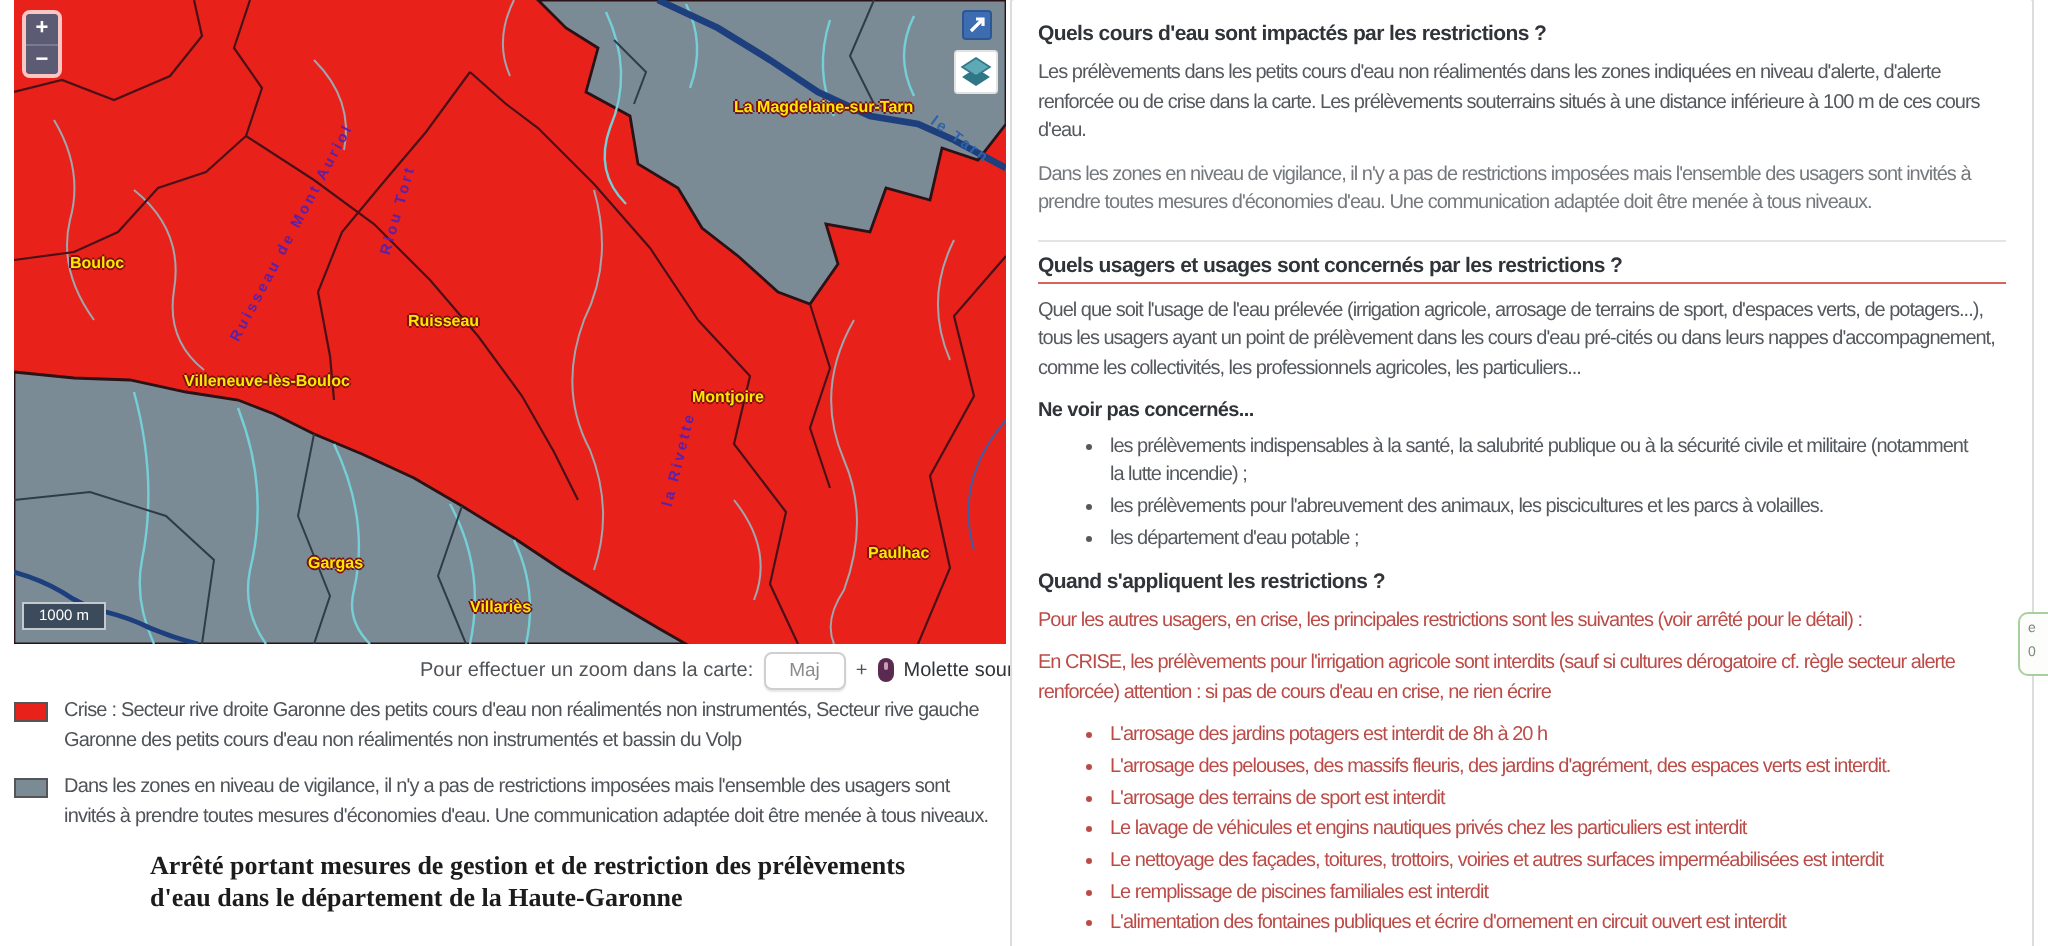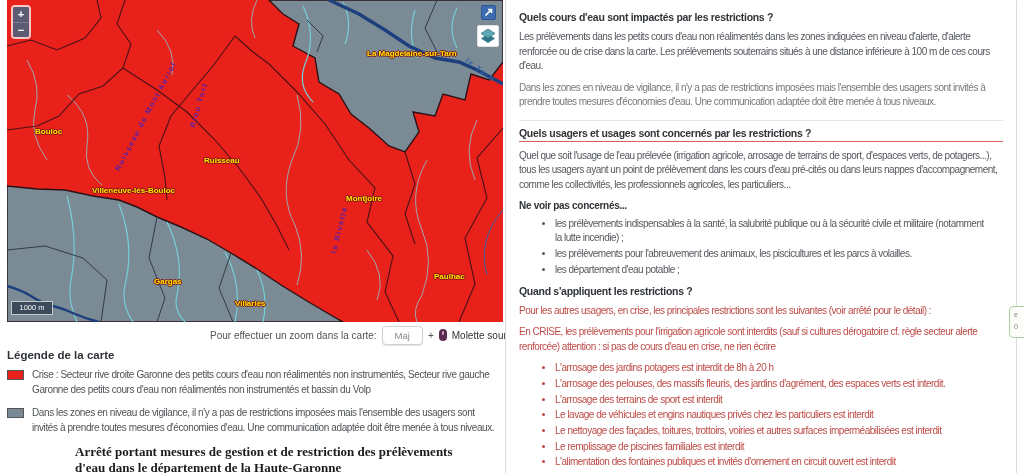--- a/index.html
+++ b/index.html
@@ -166,21 +166,20 @@
 
   <div class="hint-row">
     <span>Pour effectuer un zoom dans la carte:</span>
     <span class="key">Maj</span>
     <span>+</span>
     <span class="mouse-ic"></span>
     <span class="hint-action">Molette souris</span>
   </div>
 
   <div class="legend">
-    <h2>Légende de la carte</h2>
     <div class="legend-item">
       <span class="swatch swatch-crisis"></span>
       <p>Crise : Secteur rive droite Garonne des petits cours d'eau non réalimentés non instrumentés, Secteur rive gauche Garonne des petits cours d'eau non réalimentés non instrumentés et bassin du Volp</p>
     </div>
     <div class="legend-item">
       <span class="swatch swatch-vigilance"></span>
       <p>Dans les zones en niveau de vigilance, il n'y a pas de restrictions imposées mais l'ensemble des usagers sont invités à prendre toutes mesures d'économies d'eau. Une communication adaptée doit être menée à tous niveaux.</p>
     </div>
     <div class="decree">Arrêté portant mesures de gestion et de restriction des prélèvements d'eau dans le département de la Haute-Garonne</div>
   </div>
@@ -204,21 +203,21 @@
     <h3>Quand s'appliquent les restrictions ?</h3>
     <p class="red">Pour les autres usagers, en crise, les principales restrictions sont les suivantes (voir arrêté pour le détail) :</p>
     <p class="red">En CRISE, les prélèvements pour l'irrigation agricole sont interdits (sauf si cultures dérogatoire cf. règle secteur alerte renforcée) attention : si pas de cours d'eau en crise, ne rien écrire</p>
     <ul class="red">
       <li>L'arrosage des jardins potagers est interdit de 8h à 20 h</li>
       <li>L'arrosage des pelouses, des massifs fleuris, des jardins d'agrément, des espaces verts est interdit.</li>
       <li>L'arrosage des terrains de sport est interdit</li>
       <li>Le lavage de véhicules et engins nautiques privés chez les particuliers est interdit</li>
       <li>Le nettoyage des façades, toitures, trottoirs, voiries et autres surfaces imperméabilisées est interdit</li>
       <li>Le remplissage de piscines familiales est interdit</li>
-      <li>L'alimentation des fontaines publiques et invités d'ornement en circuit ouvert est interdit</li>
+      <li>L'alimentation des fontaines publiques et écrire d'ornement en circuit ouvert est interdit</li>
     </ul>
 
   </div>
 
   <div class="partial-widget">
     <span>e</span><br>
     <span>0</span>
   </div>
 
 </div>

